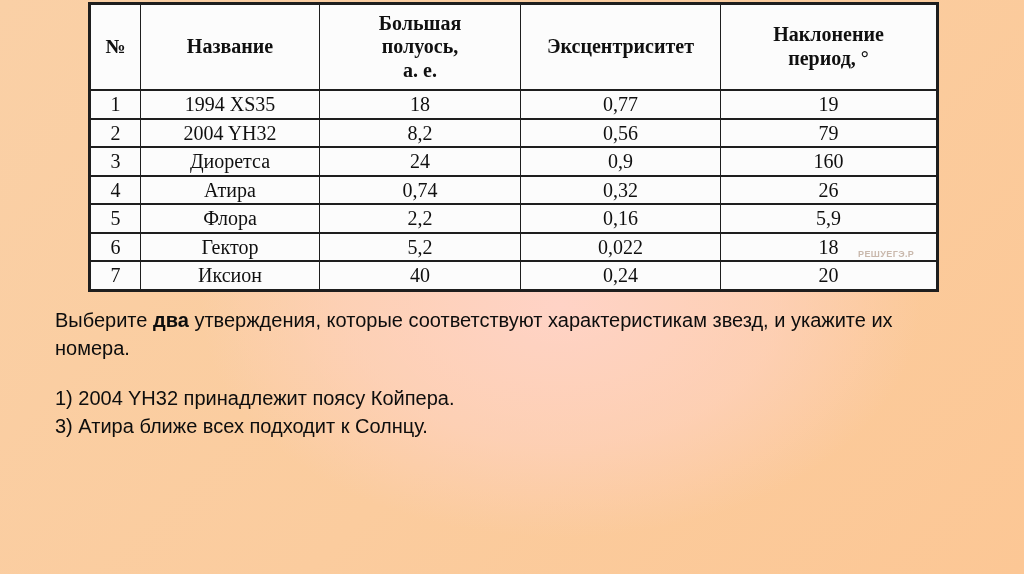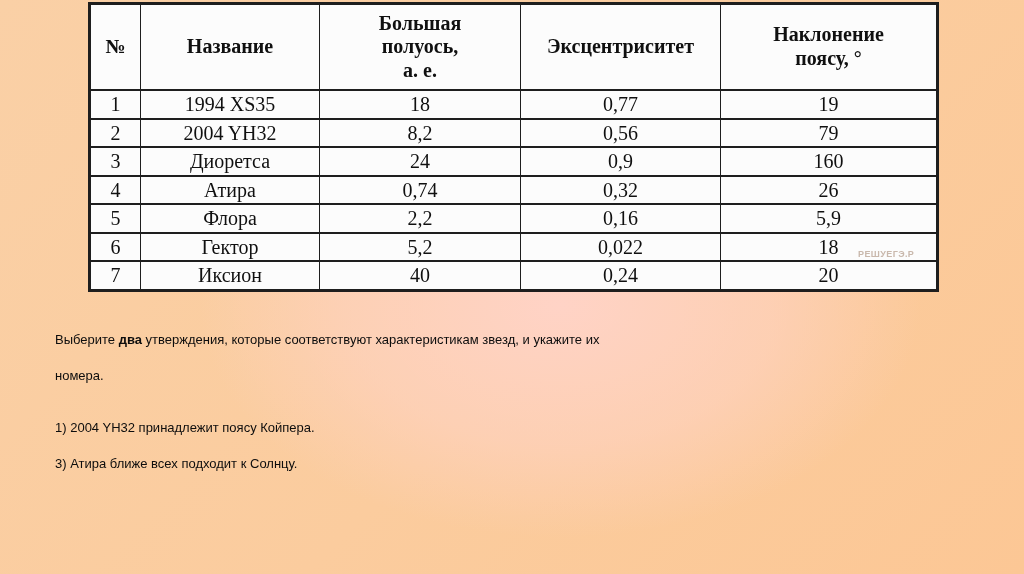--- a/index.html
+++ b/index.html
@@ -62,29 +62,29 @@
     font-size: 9px;
     font-weight: bold;
     letter-spacing: 0.4px;
     color: #c9b8ac;
     white-space: nowrap;
   }
 
   
   .question {
     position: absolute;
-    left: 55px; top: 322px;
+    left: 55px; top: 306px;
     width: 965px;
     color: #0d0d0d;
-    font-size: 13px;
-    line-height: 36px;
+    font-size: 20px;
+    line-height: 28px;
   }
   .q-intro { white-space: pre-line; width: 920px; }
   .q-intro b { font-weight: bold; }
-  .statements { margin-top: 16px; }
+  .statements { margin-top: 22px; }
   .statement { white-space: pre-line; }
 </style>
 </head>
 <body>
 
 <div class="slide">
 
   <div class="table-wrap">
     <table class="asteroids">
       <colgroup>
@@ -96,21 +96,21 @@
       </colgroup>
       <thead>
         <tr>
           <th>№</th>
           <th>Название</th>
           <th>Большая
 полуось,
 а. е.</th>
           <th>Эксцентриситет</th>
           <th>Наклонение
-поясу, °</th>
+период, °</th>
         </tr>
       </thead>
       <tbody>
         <tr>
           <td>1</td>
           <td>1994 XS35</td>
           <td>18</td>
           <td>0,77</td>
           <td>19</td>
         </tr>

